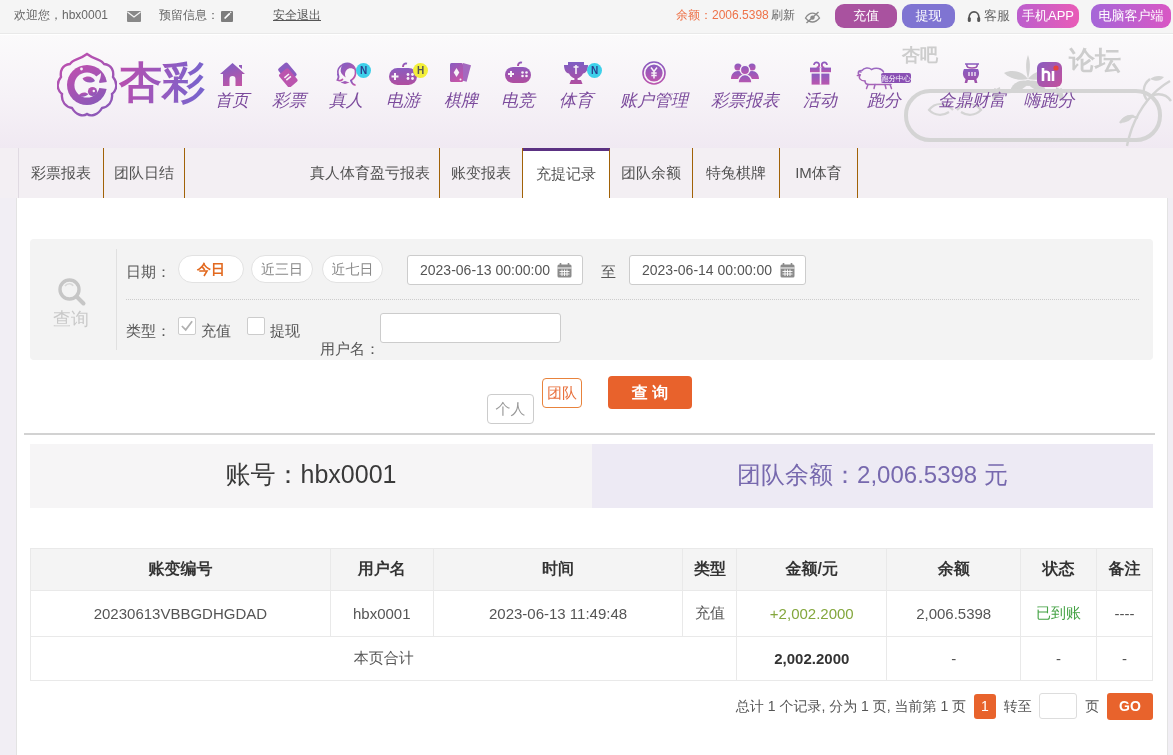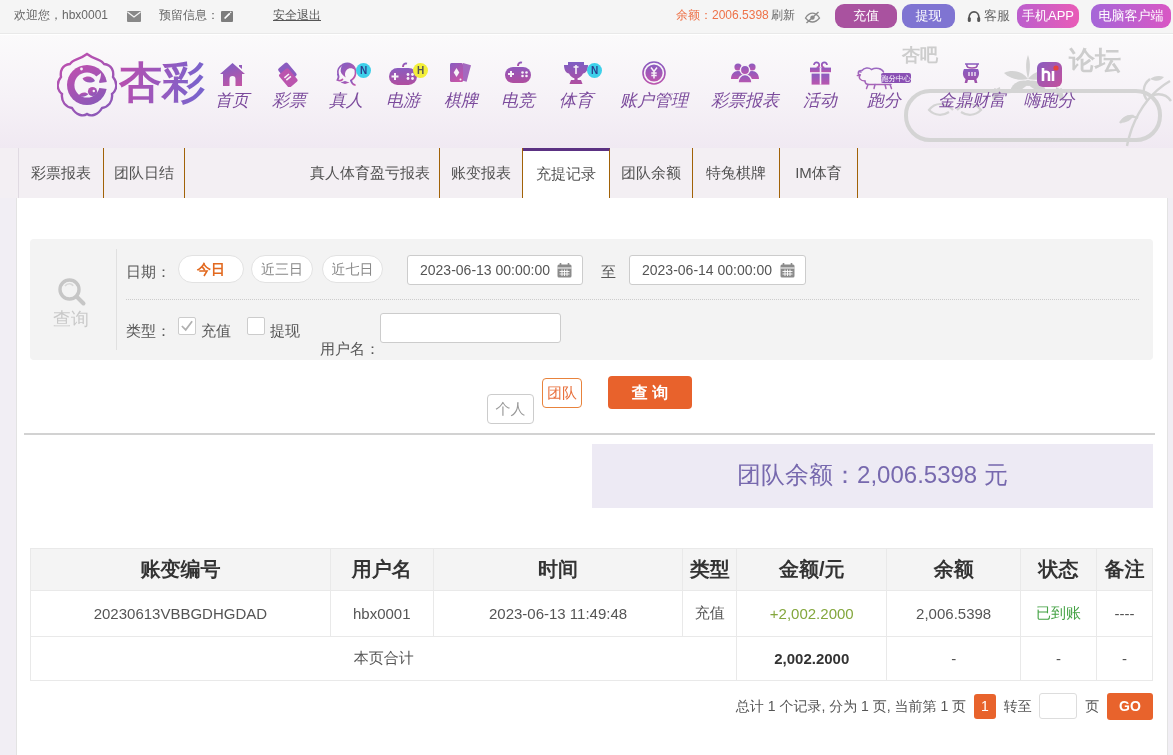--- a/index.html
+++ b/index.html
@@ -45,21 +45,21 @@
 .btn { position:absolute; border-radius:4px; text-align:center; font-size:15px; }
 
 
 .band { position:absolute; left:30px; top:444px; width:1123px; height:64px; }
 .band .l { position:absolute; left:0; top:0; width:562px; height:64px; background:#f6f5f6; color:#3a3a3a; font-size:25px; line-height:61px; text-align:center; }
 .band .r { position:absolute; left:562px; top:0; width:561px; height:64px; background:#edeaf4; color:#7769ae; font-size:24px; line-height:61px; text-align:center; }
 
 
 table.tbl { position:absolute; left:30px; top:548px; width:1123px; border-collapse:collapse; font-size:15px; color:#555; }
 table.tbl th, table.tbl td { border:1px solid #e9e9e9; text-align:center; }
-table.tbl th { height:42px; background:#f4f4f4; color:#333; font-size:20px; font-weight:bold; }
+table.tbl th { height:42px; background:#f4f4f4; color:#333; font-size:16px; font-weight:bold; }
 table.tbl td { height:46px; background:#fff; }
 table.tbl tr.sum td { height:44px; }
 
 
 .pager { position:absolute; top:691px; right:20px; height:30px; font-size:14px; color:#555; }
 .pager span { display:inline-block; vertical-align:middle; }
 </style>
 </head>
 <body>
 <div id="page">
@@ -433,20 +433,21 @@
     <div class="flabel" style="left:240px;top:83px;">提现</div>
     <div class="flabel" style="left:290px;top:101px;">用户名：</div>
     <div class="tinput" style="left:350px;top:74px;width:181px;height:30px;"></div>
   </div>
 
   <div class="btn" style="left:487px;top:378px;width:47px;height:30px;line-height:28px;background:#fff;border:1px solid #ccc;color:#999;margin-top:16px;">个人</div>
   <div class="btn" style="left:542px;top:378px;width:40px;height:30px;line-height:28px;background:#fff;border:1px solid #e8833c;color:#e8703c;">团队</div>
   <div class="btn" style="left:608px;top:376px;width:84px;height:33px;line-height:33px;background:#e8622c;color:#fff;font-size:16px;font-weight:bold;">查 询</div>
 
   <div class="band">
+    <div class="l">账号：hbx0001</div>
     <div class="r">团队余额：2,006.5398 元</div>
   </div>
 
   <table class="tbl" cellspacing="0">
     <colgroup>
       <col style="width:300px">
         <col style="width:103px">
         <col style="width:250px">
         <col style="width:54px">
         <col style="width:150px">

